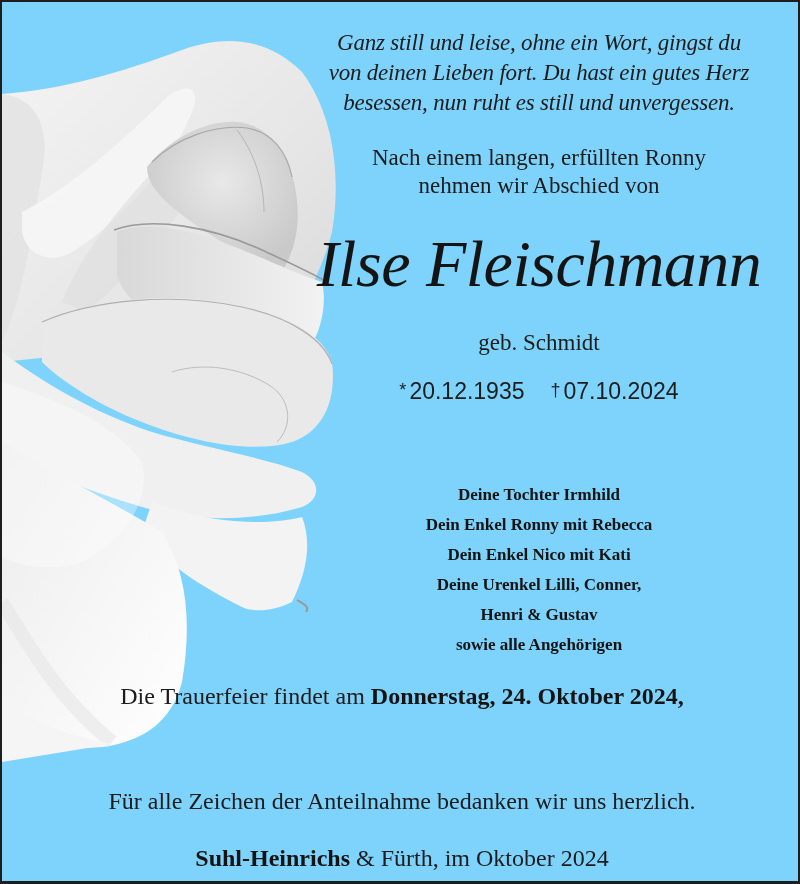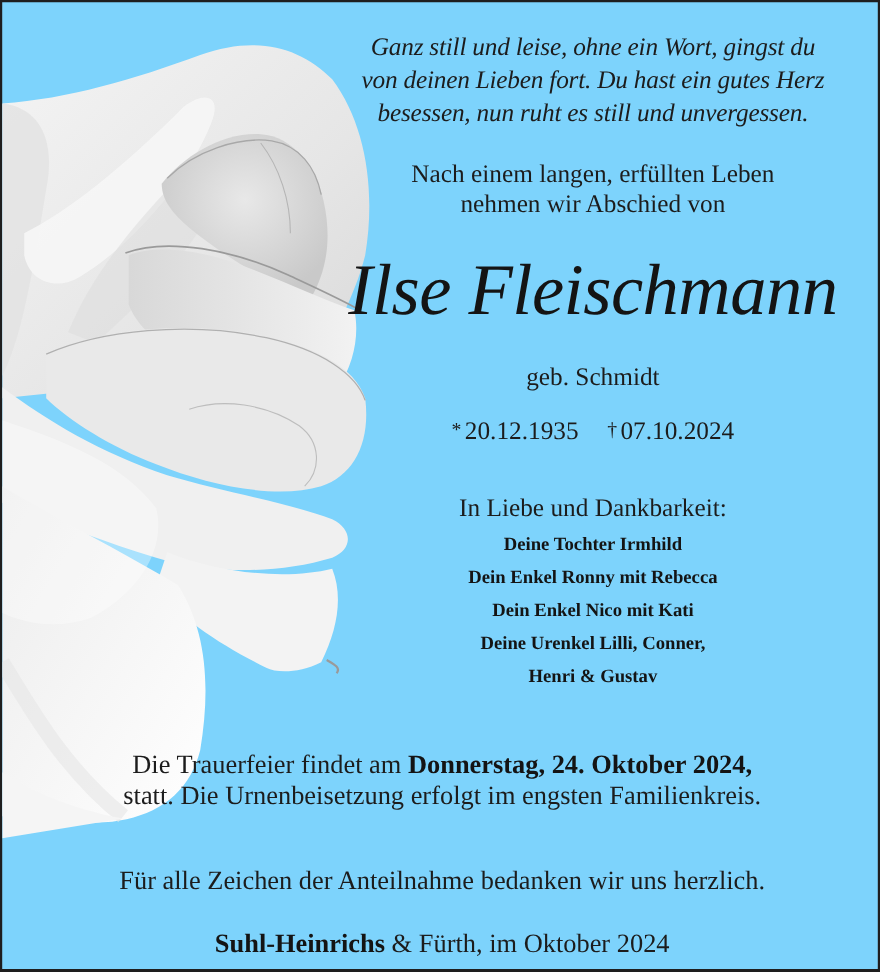--- a/index.html
+++ b/index.html
@@ -75,21 +75,21 @@
     }
     .maiden {
       top: 327px;
       font-family: "Liberation Serif", serif;
       font-size: 23px;
       line-height: 28px;
       color: #1c1c1c;
     }
     .dates {
       top: 374px;
-      font-family: Liberation Serif, serif;
+      font-family: Liberation Sans, sans-serif;
       font-size: 23px;
       line-height: 28px;
       color: #1c1c1c;
     }
     .dates .gap { display: inline-block; width: 26px; }
     .dates .sym { font-size: 18px; vertical-align: 3px; margin-right: 3px; }
     .thanks-label {
       top: 446px;
       font-family: "Liberation Serif", serif;
       font-size: 23px;
@@ -190,45 +190,44 @@
 
   <div class="content">
 
     <div class="col poem">
       <span class="line">Ganz still und leise, ohne ein Wort, gingst du</span>
       <span class="line">von deinen Lieben fort. Du hast ein gutes Herz</span>
       <span class="line">besessen, nun ruht es still und unvergessen.</span>
     </div>
 
     <div class="col intro">
-      <span class="line">Nach einem langen, erfüllten Leben</span>
+      <span class="line">Nach einem langen, erfüllten Ronny</span>
       <span class="line">nehmen wir Abschied von</span>
     </div>
 
     <div class="col name">Ilse Fleischmann</div>
 
     <div class="col maiden">geb. Schmidt</div>
 
     <div class="col dates">
       <span class="sym">*</span><span>20.12.1935</span><span class="gap"></span><span class="sym">†</span><span>07.10.2024</span>
     </div>
 
-    <div class="col thanks-label">In Liebe und Dankbarkeit:</div>
 
     <div class="col mourners">
       <span class="line">Deine Tochter Irmhild</span>
       <span class="line">Dein Enkel Ronny mit Rebecca</span>
       <span class="line">Dein Enkel Nico mit Kati</span>
       <span class="line">Deine Urenkel Lilli, Conner,</span>
       <span class="line">Henri &amp; Gustav</span>
+      <span class="line">sowie alle Angehörigen</span>
     </div>
 
     <div class="wide ceremony">
       <span class="line"><span>Die Trauerfeier findet am </span><b>Donnerstag, 24. Oktober 2024,</b></span>
-      <span class="line">statt. Die Urnenbeisetzung erfolgt im engsten Familienkreis.</span>
     </div>
 
     <div class="wide gratitude">Für alle Zeichen der Anteilnahme bedanken wir uns herzlich.</div>
 
     <div class="wide signoff">
       <b>Suhl-Heinrichs</b><span> &amp; Fürth, im Oktober 2024</span>
     </div>
 
   </div>
 </div>

